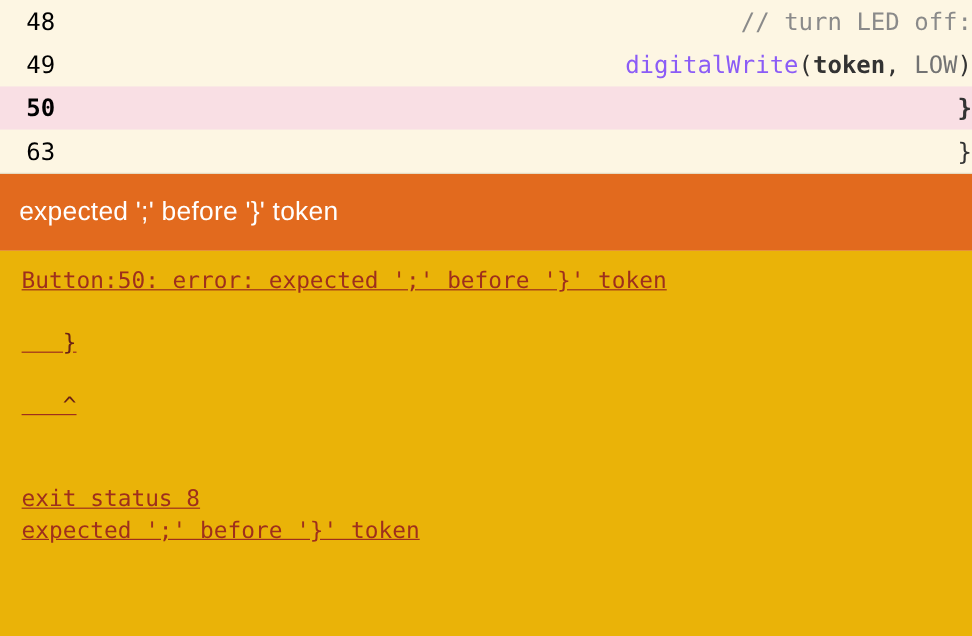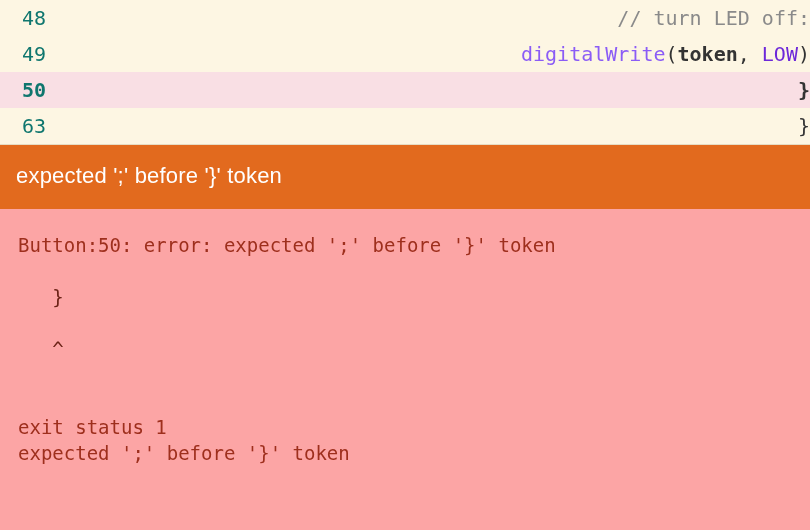--- a/index.html
+++ b/index.html
@@ -15,56 +15,57 @@
   .code-line {
     display: flex;
     align-items: center;
     height: 36px;
     font-size: 20px;
   }
   .gutter {
     width: 60px;
     text-align: right;
     padding-right: 14px;
-    color: #0f766e;
+    color: #000000;
     user-select: none;
   }
   .code {
     flex: 1;
     white-space: pre;
     color: #333;
     text-align: right;
   }
   .line-highlight { background: #f9dfe4; font-weight: bold; }
   .tok-comment { color: #8a8a8a; }
   .tok-func    { color: #8b5cf6; }
   .tok-ident   { color: #333; font-weight: 600; }
-  .tok-const   { color: #6d28d9; }
+  .tok-const   { color: #737373; }
   .tok-punct   { color: #333; }
 
   
   .error-banner {
     background: #e26a1e;
     color: #ffffff;
     font-family: "Helvetica Neue", Arial, sans-serif;
     font-size: 22px;
     padding: 18px 16px 20px 16px;
     flex: 0 0 auto;
     letter-spacing: 0.2px;
   }
 
   
   .console {
-    background: #fca5a5;
+    background: #eab308;
     color: #9e2f1d;
     flex: 1 1 auto;
-    padding: 24px 18px 18px 18px;
+    padding: 13px 18px 18px 18px;
     font-size: 19px;
     line-height: 1.35;
     overflow: hidden;
+    text-decoration: underline;
   }
   .console-line {
     white-space: pre;
     min-height: 26px;
   }
   .console-blank {
     height: 26px;
   }
   .console-dim { color: #6b2216; }
 </style>
@@ -95,15 +96,15 @@
 </div>
 
 <div class="console" id="console">
     <div class="console-line">Button:50: error: expected ';' before '}' token</div>
     <div class="console-blank"></div>
     <div class="console-line console-dim">   }</div>
     <div class="console-blank"></div>
     <div class="console-line console-dim">   ^</div>
     <div class="console-blank"></div>
     <div class="console-blank"></div>
-    <div class="console-line">exit status 1</div>
+    <div class="console-line">exit status 8</div>
     <div class="console-line">expected ';' before '}' token</div>
   </div>
 
 </body></html>

